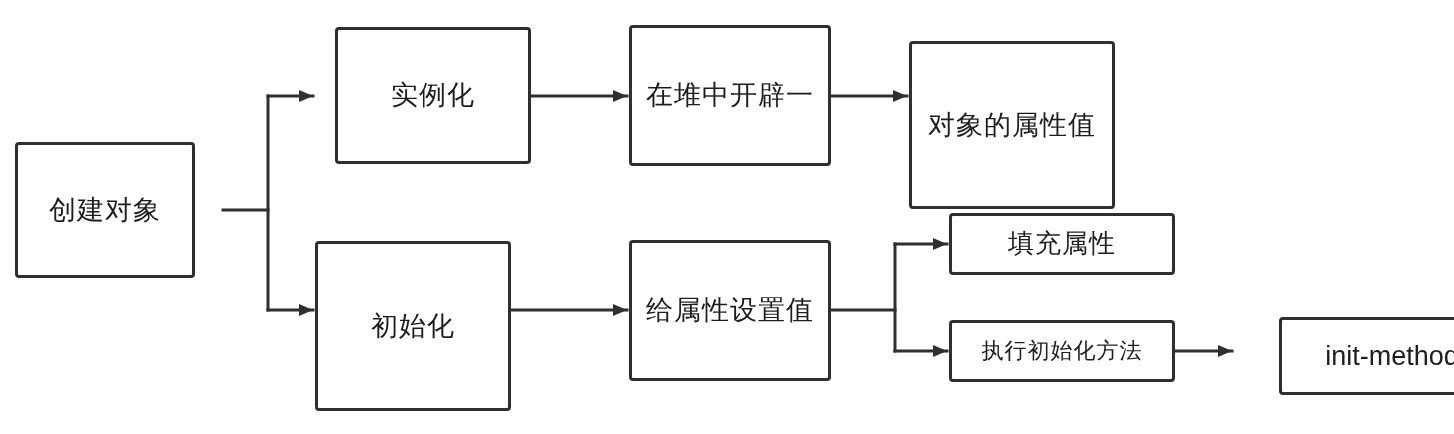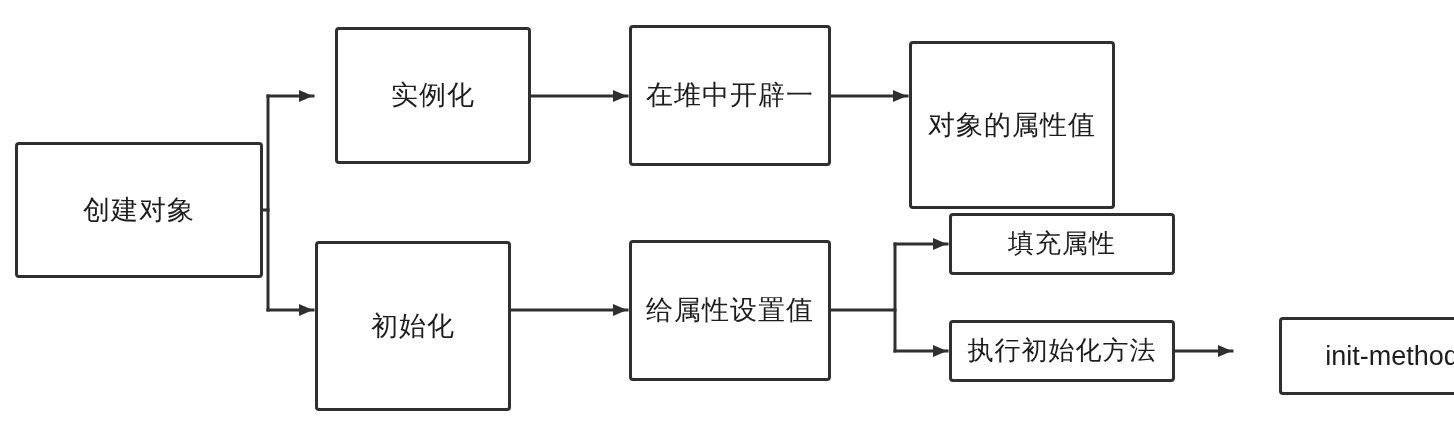--- a/index.html
+++ b/index.html
@@ -42,28 +42,28 @@
     align-items: center;
     justify-content: center;
     text-align: center;
     color: var(--text, #1d1d1d);
     font-size: 27px;
     letter-spacing: 1px;
     line-height: 1.35;
   }
   .node-label .line { display: block; }
 
-  .n-create   { left: 15px;   top: 142px; width: 248px; height: 136px; text-align: right; }
+  .n-create   { left: 15px;   top: 142px; width: 180px; height: 136px; text-align: right; }
   .n-inst     { left: 315px;  top: 27px;  width: 196px; height: 137px; margin-left: 20px; }
   .n-heap     { left: 629px;  top: 25px;  width: 202px; height: 141px; }
   .n-default  { left: 909px;  top: 25px;  width: 206px; height: 168px; margin-top: 16px; }
   .n-init     { left: 315px;  top: 241px; width: 196px; height: 170px; }
   .n-setval   { left: 629px;  top: 240px; width: 202px; height: 141px; }
   .n-fill     { left: 949px;  top: 213px; width: 226px; height: 62px;  font-size: 26px; }
-  .n-exec     { left: 949px;  top: 320px; width: 226px; height: 62px;  font-size: 26px; }
+  .n-exec     { left: 949px;  top: 320px; width: 226px; height: 62px;  font-size: 22px; }
   .n-initm    { left: 1234px; top: 317px; width: 226px; height: 78px;  letter-spacing: 0; margin-left: 45px; }
 </style>
 </head>
 <body>
 
 <div class="canvas">
 
   <svg class="connector-layer" viewBox="0 0 1454 434" xmlns="http://www.w3.org/2000/svg">
     <defs>
       <marker id="arrowhead" markerUnits="userSpaceOnUse" markerWidth="18" markerHeight="16" refX="16" refY="8" orient="auto">

